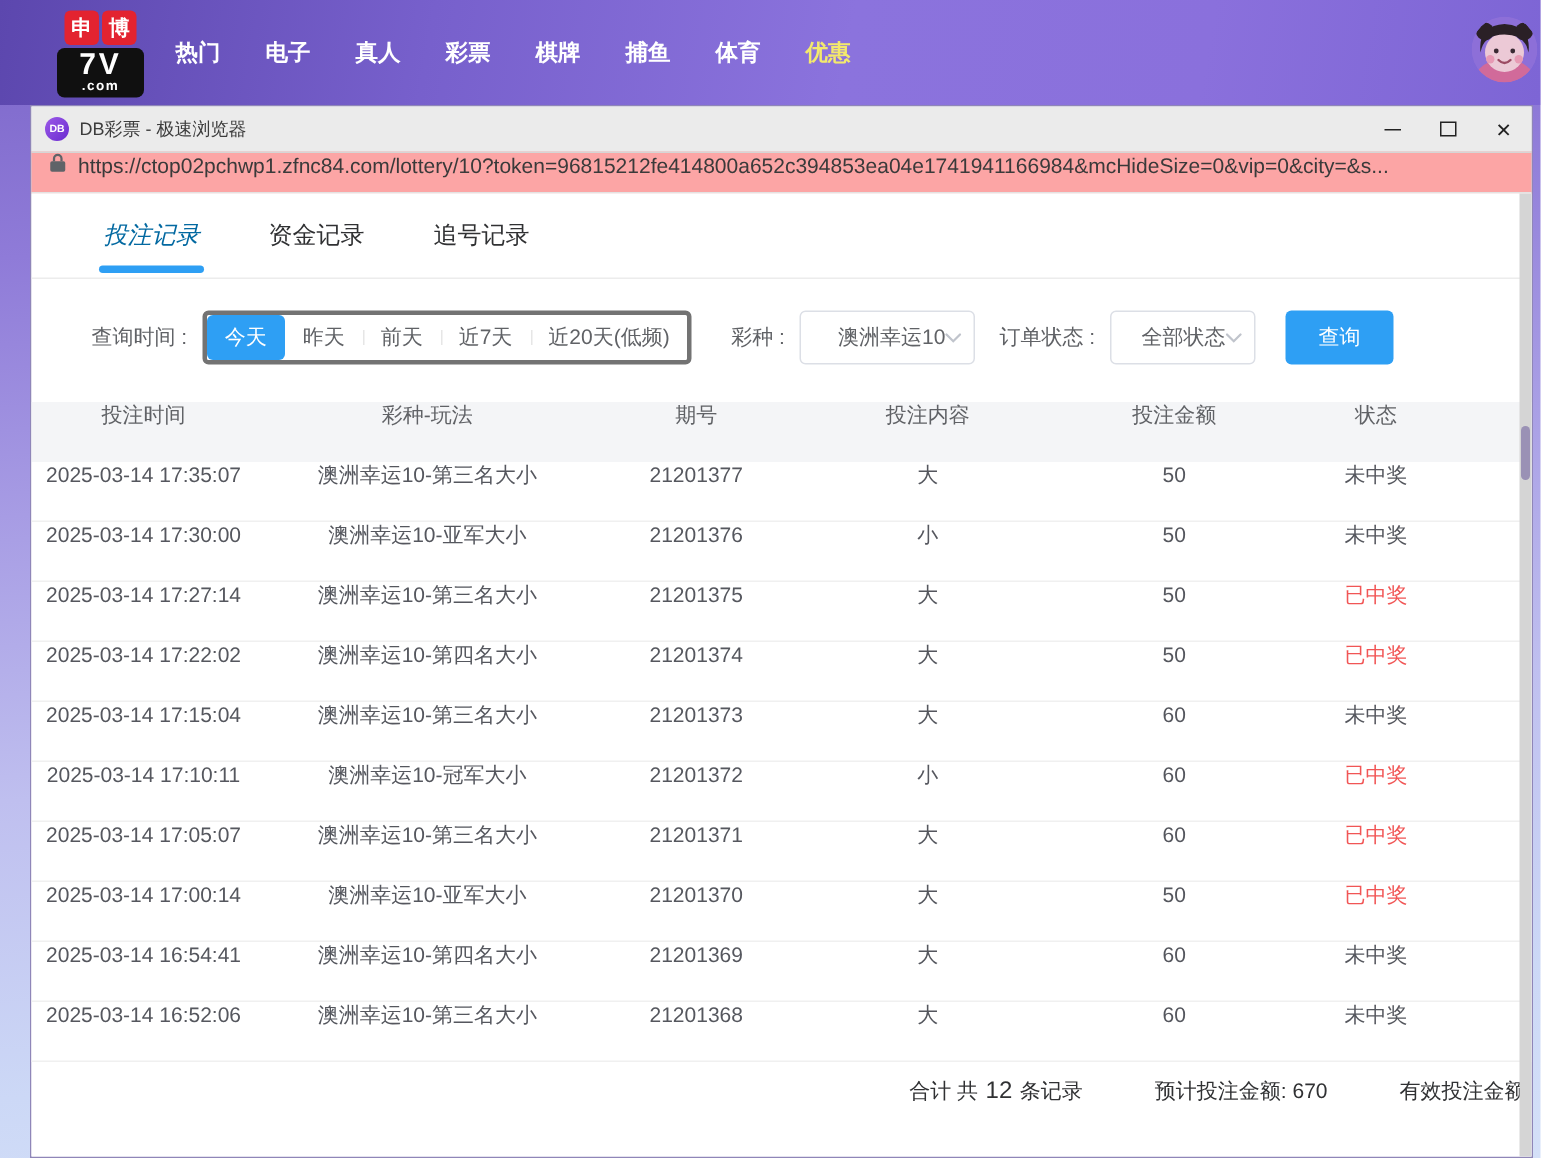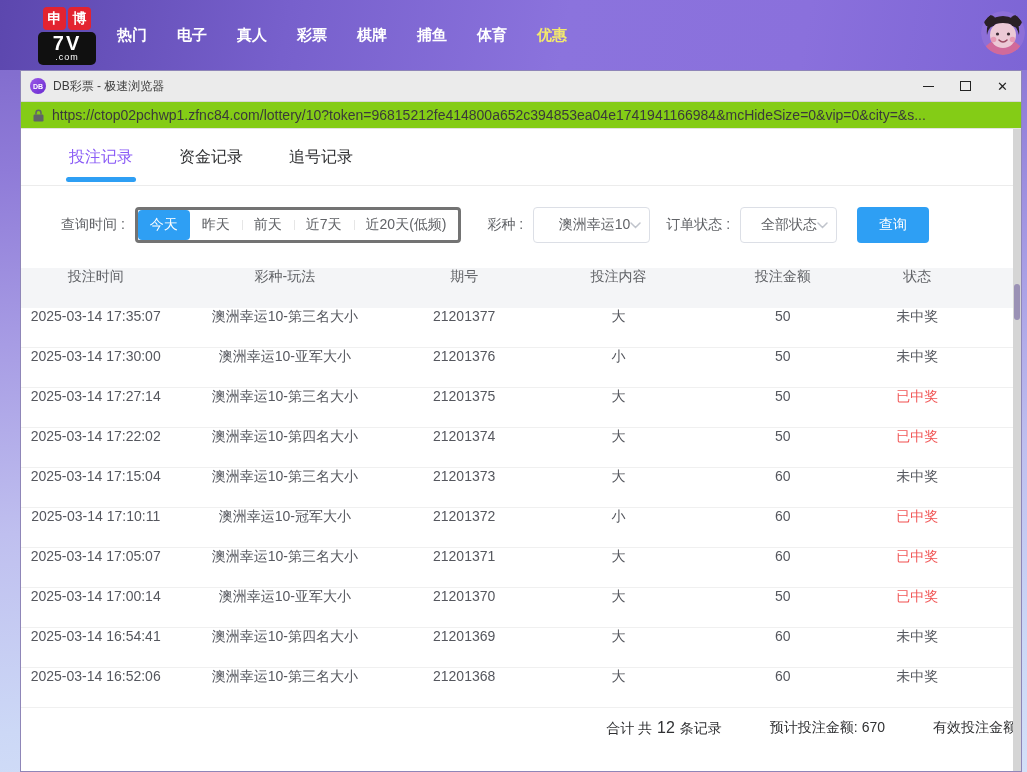--- a/index.html
+++ b/index.html
@@ -13,46 +13,46 @@
 
   
   .site-header{position:absolute;top:0;left:0;width:1027px;height:70px;
     background:linear-gradient(100deg,#5c47ae 0%,#7760cc 28%,#8b73dd 55%,#8a70dc 78%,#7d65d5 100%);}
   .logo{position:absolute;left:38px;top:7px;width:58px;cursor:pointer;}
   .logo-squares{display:flex;gap:2px;justify-content:center;margin-bottom:2px;}
   .logo-sq{width:23px;height:23px;background:#e32330;border-radius:4px;color:#fff;font-size:14px;font-weight:700;
     display:flex;align-items:center;justify-content:center;}
   .logo-black{background:#101010;border-radius:5px;color:#fff;text-align:center;padding:2px 0 3px;}
   .logo-7v{font-size:20px;font-weight:800;letter-spacing:2px;line-height:19px;}
-  .logo-com{font-size:9px;font-weight:400;line-height:9px;letter-spacing:1px;}
+  .logo-com{font-size:9px;font-weight:700;line-height:9px;letter-spacing:1px;}
   .nav{position:absolute;left:117px;top:0;height:70px;display:flex;align-items:center;gap:30px;}
   .nav-item{color:#fff;font-size:15px;font-weight:600;min-width:30px;cursor:pointer;white-space:nowrap;}
   .nav-item.hl{color:#f3e96d;}
   .avatar{position:absolute;right:2px;top:11px;width:44px;height:44px;border-radius:50%;overflow:hidden;cursor:pointer;}
 
   
   .window{position:absolute;left:20px;top:70px;width:1002px;height:702px;background:#fff;
     border:1px solid #8f86b8;}
   .titlebar{height:30px;background:#ebebeb;display:flex;align-items:center;}
   .db-icon{width:16px;height:16px;border-radius:50%;background:linear-gradient(135deg,#9b59e8,#6a2bd0);
     color:#fff;font-size:7px;font-weight:700;display:flex;align-items:center;justify-content:center;margin-left:9px;flex:none;}
   .win-title{font-size:12px;color:#3c3c3c;margin-left:7px;flex:1;white-space:nowrap;}
   .win-btn{width:37px;height:30px;display:flex;align-items:center;justify-content:center;color:#222;cursor:pointer;}
   .min-glyph{display:block;width:11px;border-top:1.5px solid #222;}
   .max-glyph{display:block;width:11px;height:10px;border:1.5px solid #222;}
   .close-glyph{font-size:13px;line-height:1;color:#222;}
-  .urlbar{height:28px;background:#84cc16;border-top:1px solid #d6d6d6;border-bottom:1px solid #e3e3e3;
-    display:flex;align-items:center;padding:0 12px;}
+  .urlbar{height:28px;background:#fca5a5;border-top:1px solid #d6d6d6;border-bottom:1px solid #e3e3e3;
+    display:flex;padding:0 12px;}
   .url-text{font-size:14px;color:#3a3a3a;margin-left:8px;white-space:nowrap;overflow:hidden;}
 
   
   .content{position:relative;height:642px;background:#fff;overflow:hidden;}
   .tabs{height:57px;border-bottom:1px solid #ececec;display:flex;padding-left:48px;gap:46px;}
   .tab{position:relative;font-size:16px;color:#303133;display:flex;align-items:center;cursor:pointer;white-space:nowrap;}
-  .tab.active{color:#8b5cf6;}
+  .tab.active{color:#0369a1;font-style:italic;}
   .tab.active::after{content:"";position:absolute;left:-3px;right:-3px;bottom:3px;height:5px;border-radius:3px;background:#2e9ff4;}
 
   .filters{margin-top:21px;display:flex;align-items:center;padding-left:40px;height:36px;font-size:14px;color:#606266;}
   .flabel{margin-right:10px;white-space:nowrap;}
   .time-group{display:flex;align-items:center;border:3px solid #737373;border-radius:4px;height:36px;background:#fff;}
   .time-opt{padding:0 12px;height:100%;display:flex;align-items:center;cursor:pointer;position:relative;white-space:nowrap;}
   .time-opt + .time-opt::before{content:"";position:absolute;left:0;top:10px;bottom:10px;width:1px;background:#e6e6e6;}
   .time-opt.active{background:#2e9ff4;color:#fff;border-radius:4px;}
   .time-opt.active::before{display:none;}
   .time-opt.active + .time-opt::before{display:none;}

